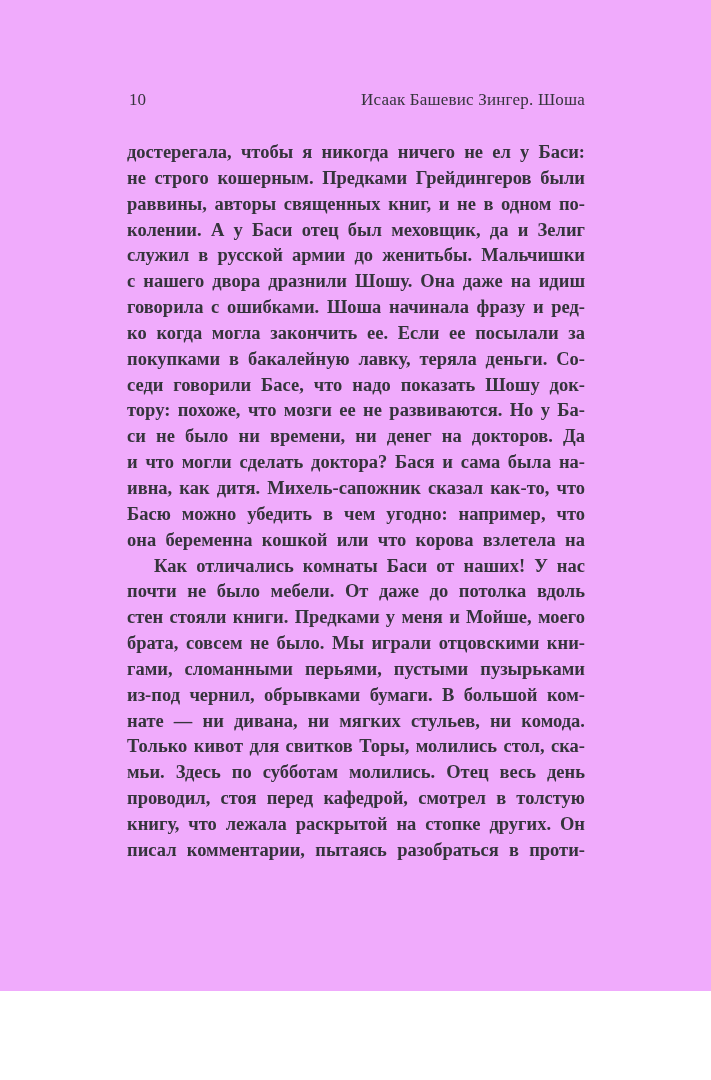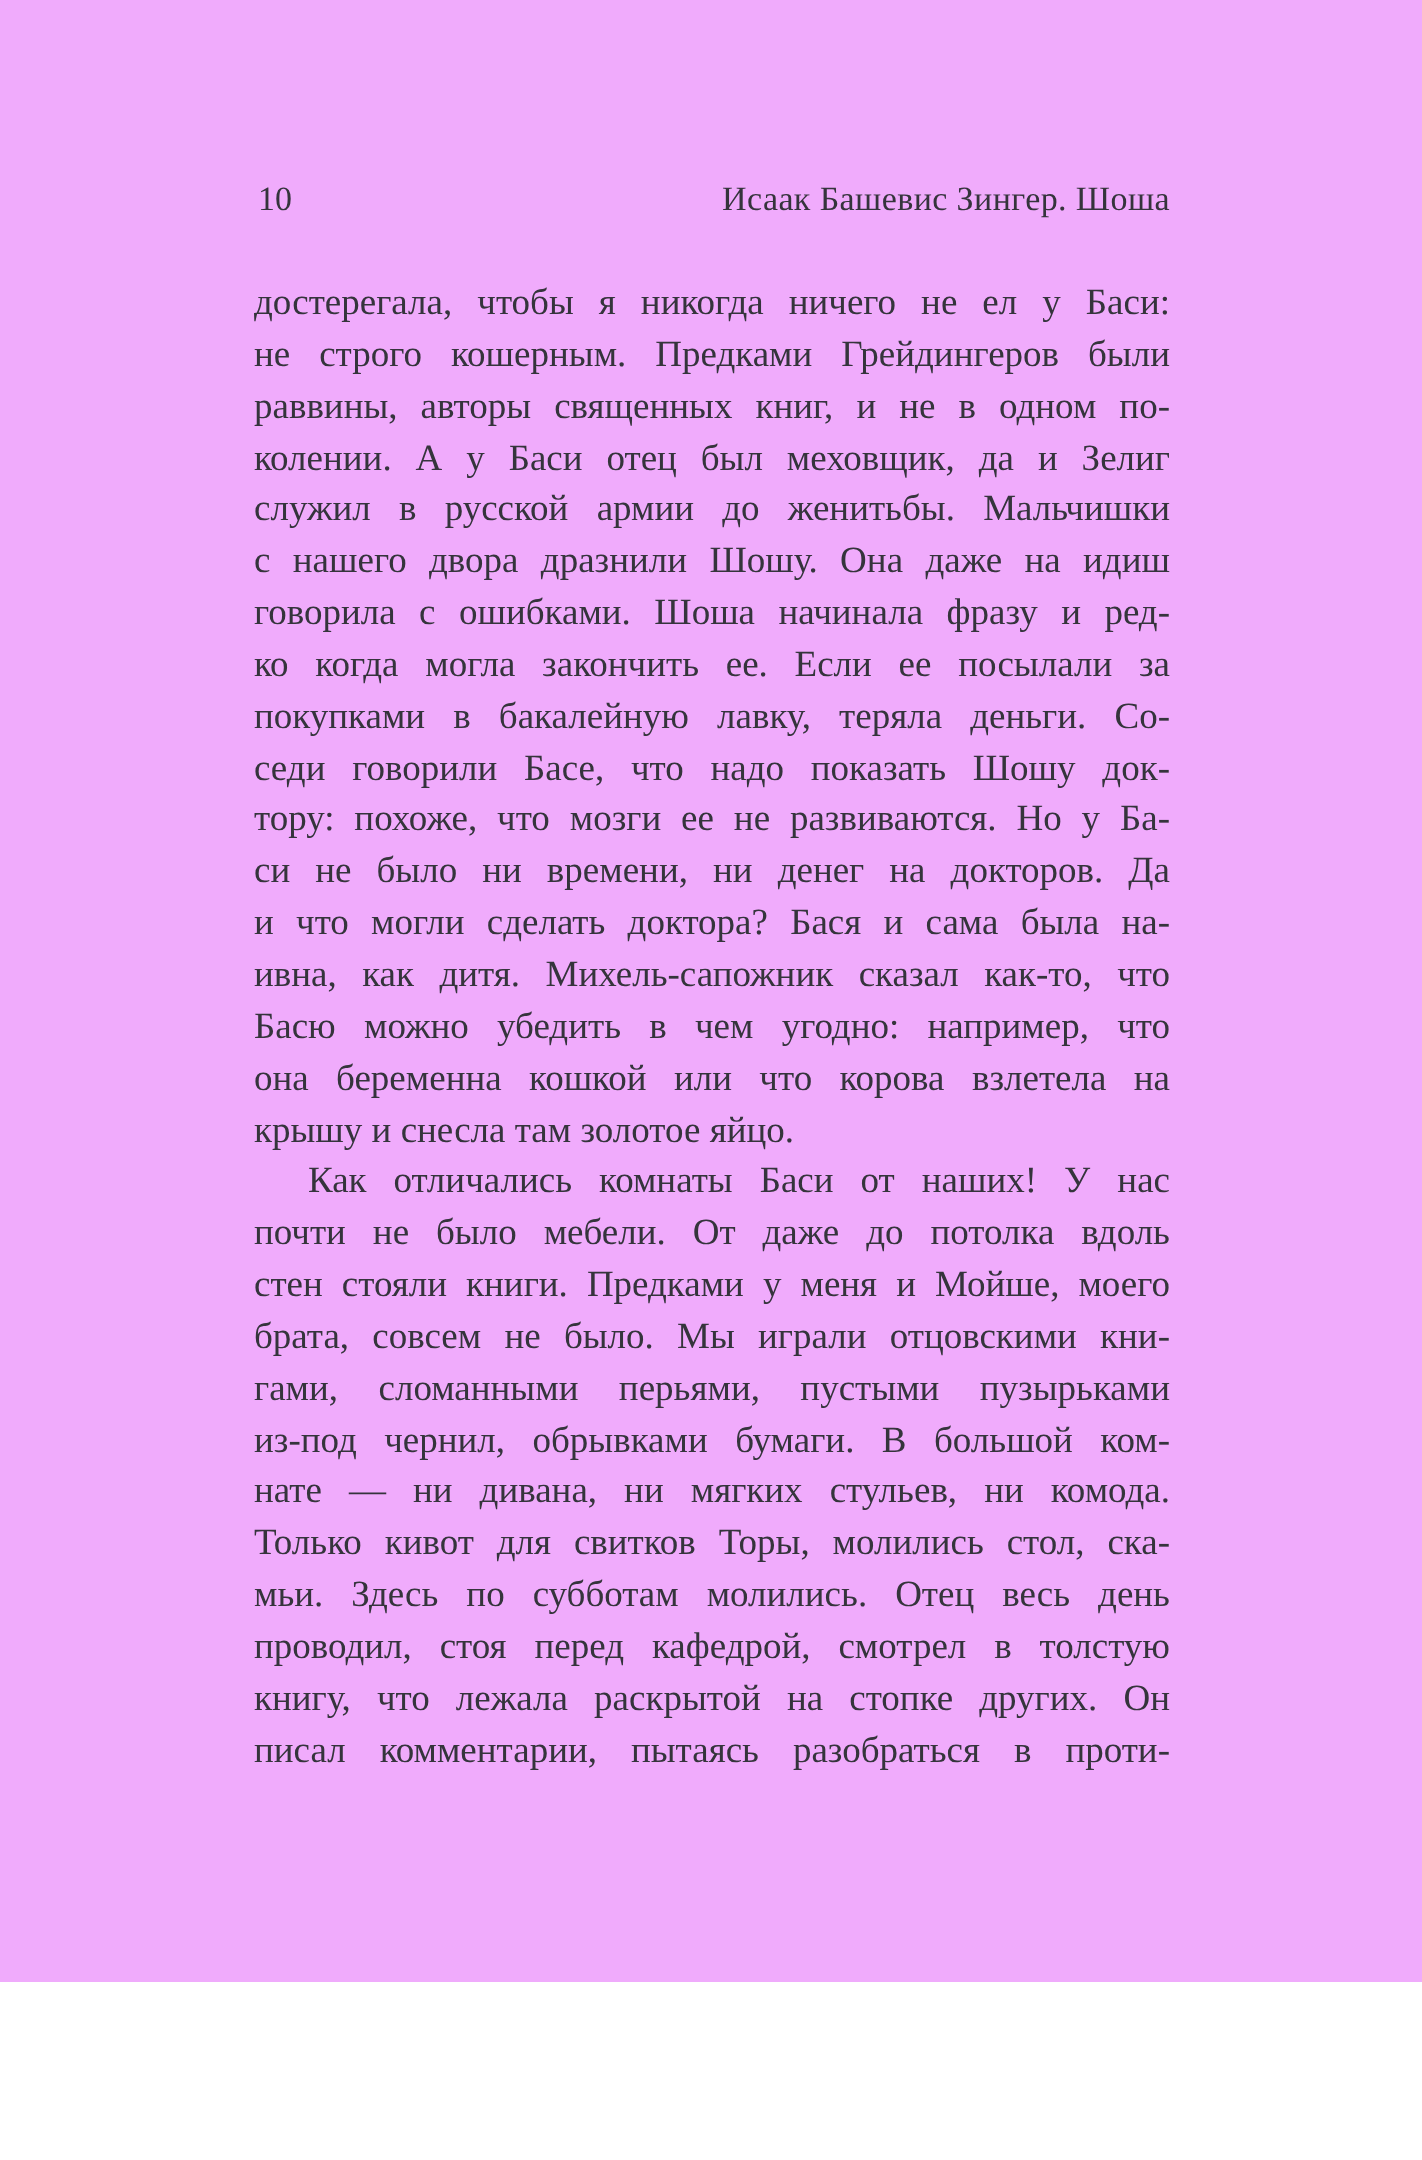--- a/index.html
+++ b/index.html
@@ -36,21 +36,21 @@
     letter-spacing: 0.2px;
   }
   .page-body {
     position: absolute;
     left: 127px;
     top: 140px;
     width: 458px;
     font-size: 18.5px;
     line-height: 25.85px;
   }
-  .para { margin: 0; }
+  .para { margin: 0; font-weight: bold; }
   .line {
     text-align: justify;
     text-align-last: justify;
     white-space: nowrap;
     overflow: hidden;
   }
   .line.no-just {
     text-align-last: left;
   }
   .line.indent {
@@ -76,21 +76,20 @@
         <div class="line">говорила с ошибками. Шоша начинала фразу и ред-</div>
         <div class="line">ко когда могла закончить ее. Если ее посылали за</div>
         <div class="line">покупками в бакалейную лавку, теряла деньги. Со-</div>
         <div class="line">седи говорили Басе, что надо показать Шошу док-</div>
         <div class="line">тору: похоже, что мозги ее не развиваются. Но у Ба-</div>
         <div class="line">си не было ни времени, ни денег на докторов. Да</div>
         <div class="line">и что могли сделать доктора? Бася и сама была на-</div>
         <div class="line">ивна, как дитя. Михель-сапожник сказал как-то, что</div>
         <div class="line">Басю можно убедить в чем угодно: например, что</div>
         <div class="line">она беременна кошкой или что корова взлетела на</div>
-        <div class="line no-just">крышу и снесла там золотое яйцо.</div>
       </div>
       <div class="para">
         <div class="line indent">Как отличались комнаты Баси от наших! У нас</div>
         <div class="line">почти не было мебели. От даже до потолка вдоль</div>
         <div class="line">стен стояли книги. Предками у меня и Мойше, моего</div>
         <div class="line">брата, совсем не было. Мы играли отцовскими кни-</div>
         <div class="line">гами, сломанными перьями, пустыми пузырьками</div>
         <div class="line">из-под чернил, обрывками бумаги. В большой ком-</div>
         <div class="line">нате — ни дивана, ни мягких стульев, ни комода.</div>
         <div class="line">Только кивот для свитков Торы, молились стол, ска-</div>

